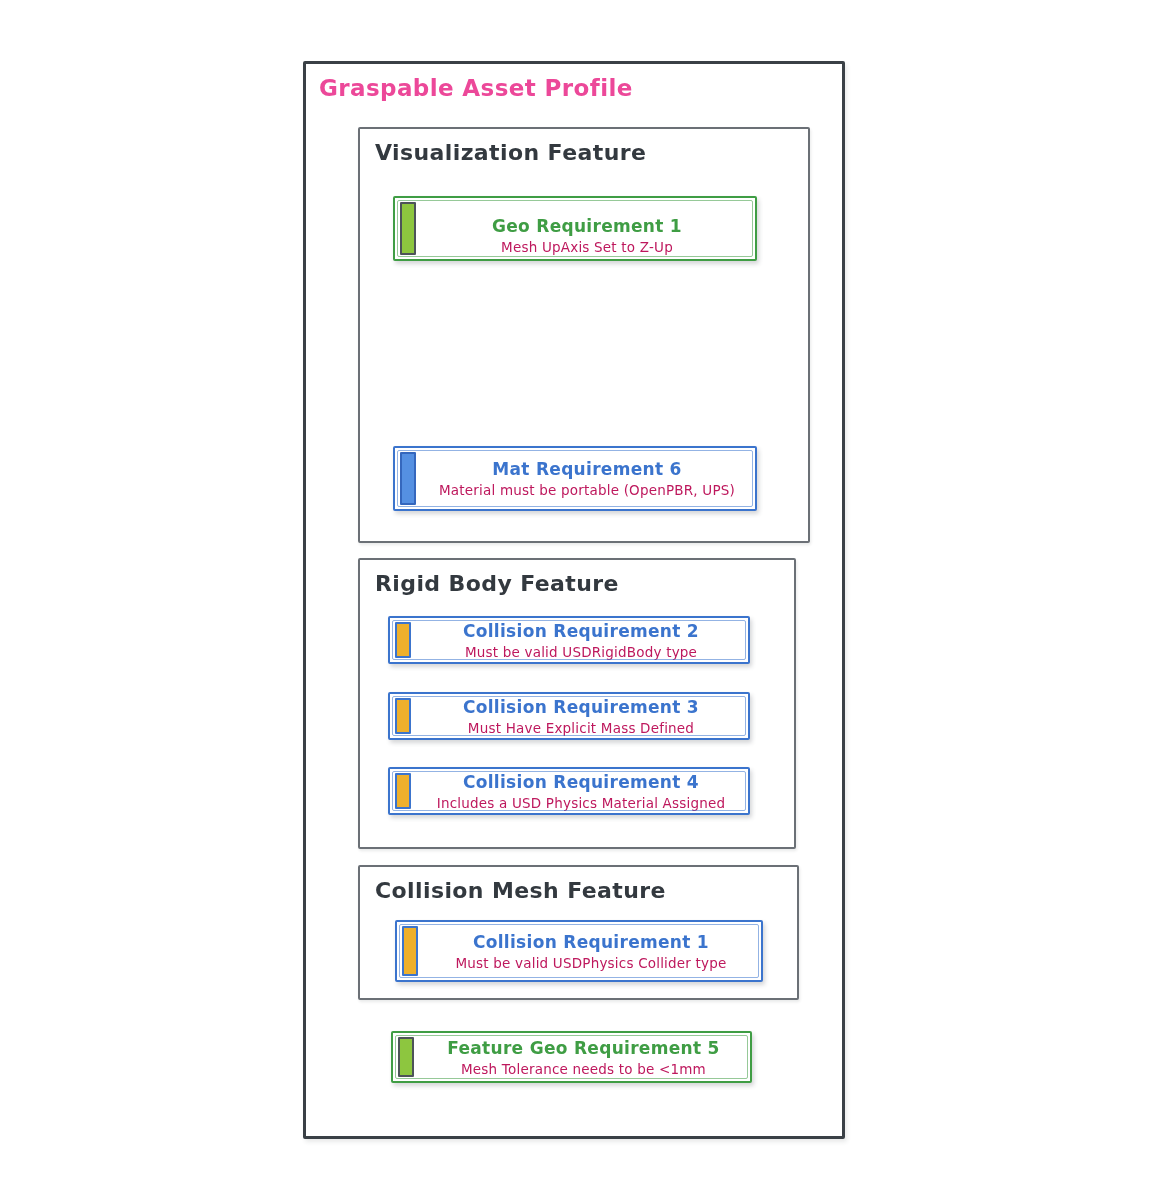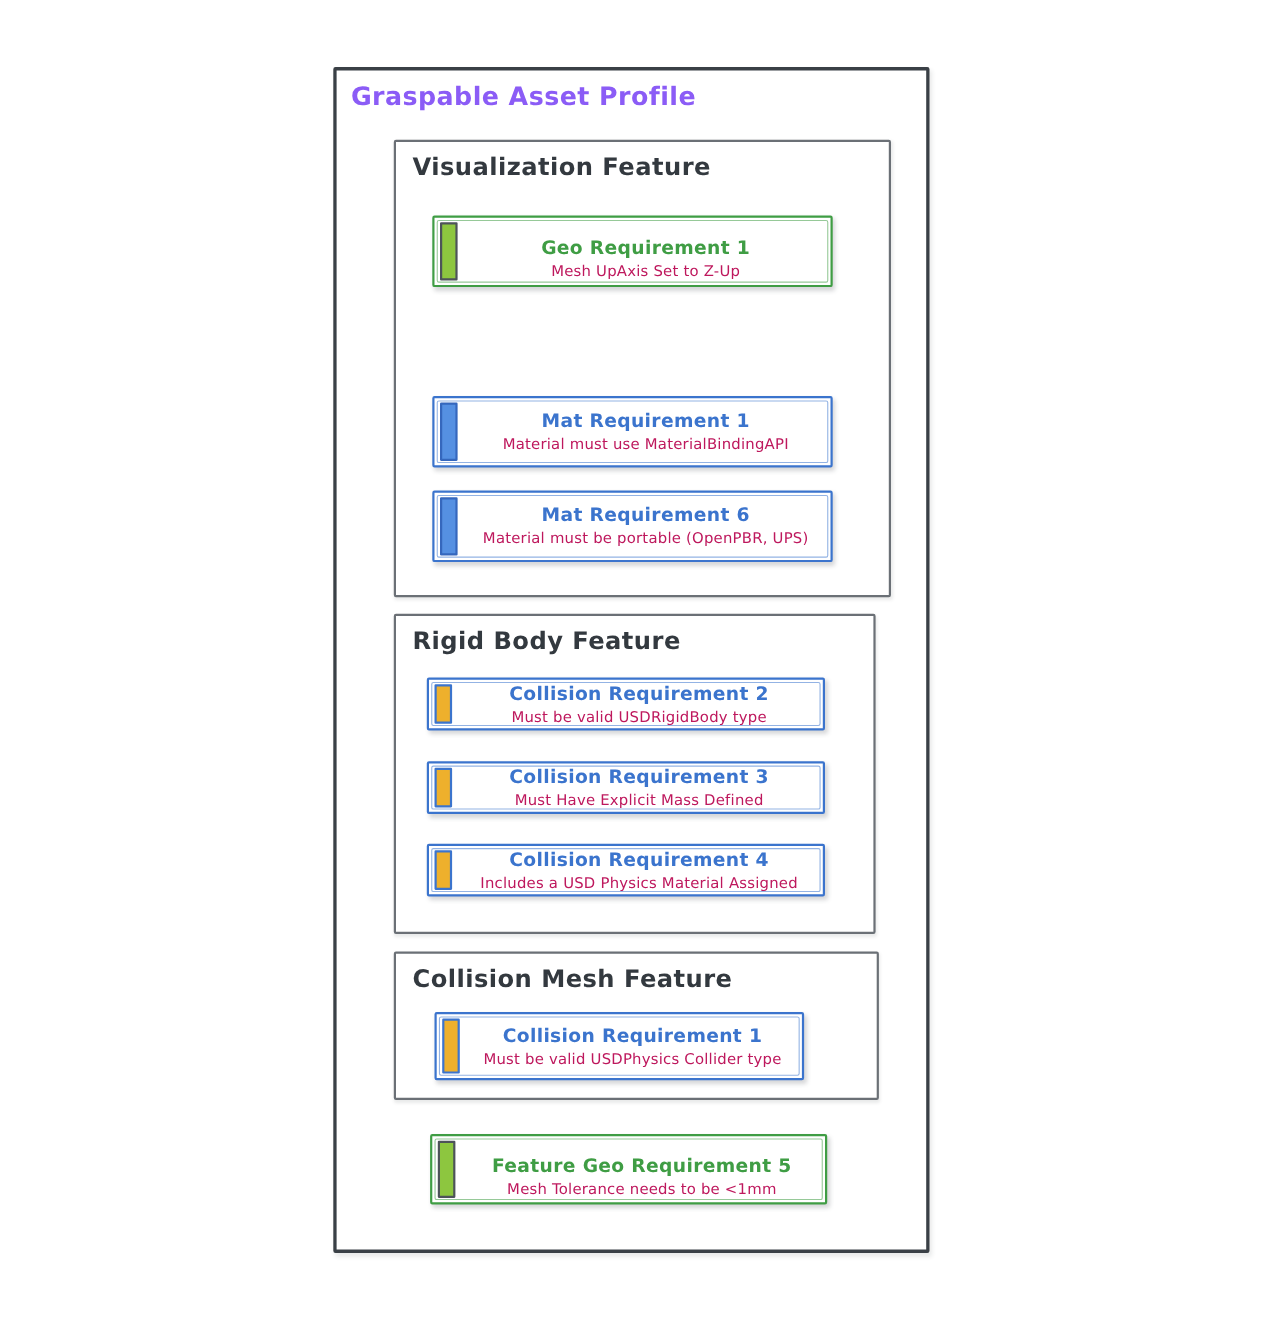--- a/index.html
+++ b/index.html
@@ -14,21 +14,21 @@
   .canvas { position:absolute; inset:0; background:#ffffff; }
 
   
   .outer-box {
     position:absolute; left:303px; top:61px; width:542px; height:1078px;
     border:3px solid #3a4046; border-radius:2px; background:#ffffff;
     box-shadow:2px 3px 4px rgba(40,45,50,0.10);
   }
   .outer-title {
     position:absolute; left:13px; top:11px;
-    font-size:23px; font-weight:600; letter-spacing:0.4px; color:#8b5cf6;
+    font-size:23px; font-weight:600; letter-spacing:0.4px; color:#ec4899;
   }
 
   
   .feature-box {
     position:absolute; background:#ffffff;
     border:2px solid #6b7076; border-radius:2px;
     box-shadow:1px 2px 3px rgba(40,45,50,0.10);
   }
   .feature-box.viz       { left:52px; top:63px;  width:452px; height:416px; }
   .feature-box.rigid     { left:52px; top:494px; width:438px; height:291px; }
@@ -69,43 +69,38 @@
   .card.orangebar .bar { background:#eeb02c; border:2px solid #3b74cd; }
 
   
   .viz .card       { left:33px; width:364px; height:65px; }
   .viz .c0 { top:67px; }  .viz .c1 { top:147px; }
   .viz .c2 { top:231px; } .viz .c3 { top:317px; }
 
   .rigid .card     { left:28px; width:362px; height:48px; }
   .rigid .c0 { top:56px; } .rigid .c1 { top:132px; } .rigid .c2 { top:207px; }
 
-  .collision .card { left:35px; width:336px; height:62px; top:53px; }
+  .collision .card { left:35px; width:368px; height:62px; top:53px; }
 
-  .floating-card   { left:85px; top:967px; width:361px; height:64px; }
+  .floating-card   { left:85px; top:967px; width:361px; height:52px; }
 </style>
 </head>
 <body>
 
 <div class="canvas">
   <div class="outer-box">
     <div class="outer-title">Graspable Asset Profile</div>
 
     <div class="feature-box viz">
       <div class="feature-title">Visualization Feature</div>
 
       <div class="card green c0">
         <span class="bar"></span>
         <div class="card-title">Geo Requirement 1</div>
         <div class="card-sub">Mesh UpAxis Set to Z-Up</div>
-      </div>
-      <div class="card blue c2">
-        <span class="bar"></span>
-        <div class="card-title">Mat Requirement 1</div>
-        <div class="card-sub">Material must use MaterialBindingAPI</div>
       </div>
       <div class="card blue c3">
         <span class="bar"></span>
         <div class="card-title">Mat Requirement 6</div>
         <div class="card-sub">Material must be portable (OpenPBR, UPS)</div>
       </div>
     </div>
 
     <div class="feature-box rigid">
       <div class="feature-title">Rigid Body Feature</div>

